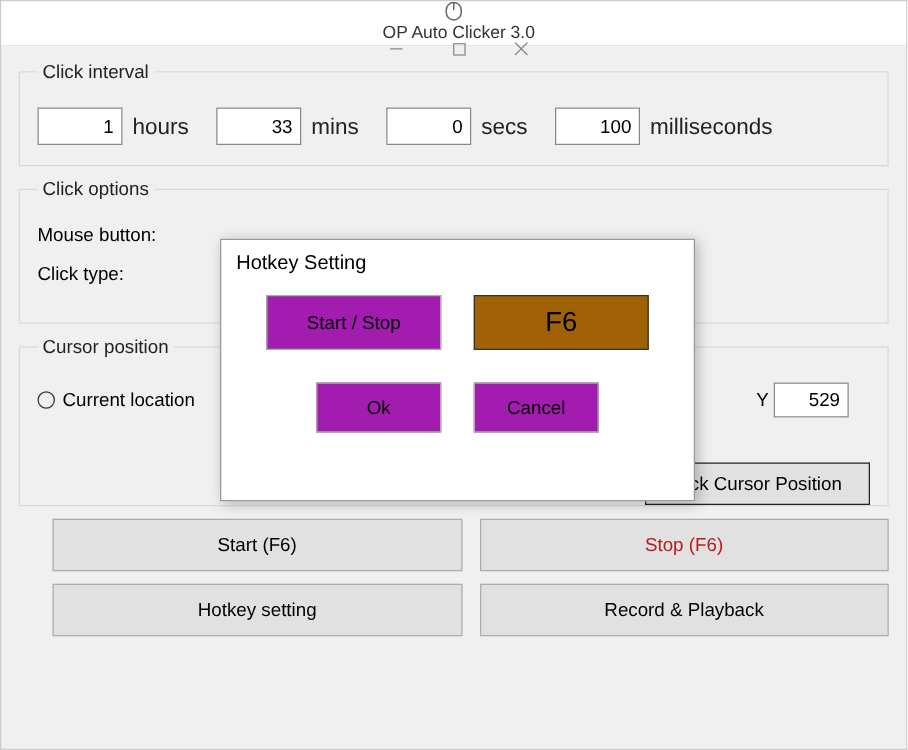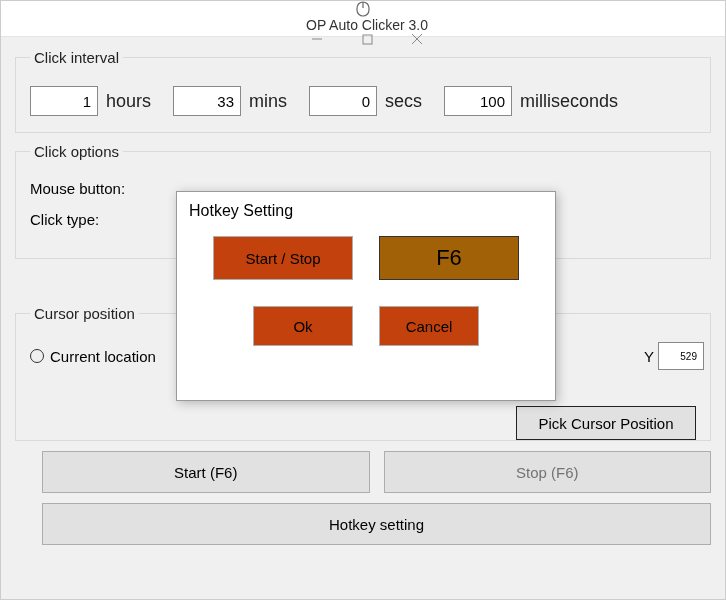--- a/index.html
+++ b/index.html
@@ -12,21 +12,21 @@
     height:36px; background:#fff; display:flex; align-items:center;
     border-bottom:1px solid #e5e5e5; padding-left:8px;flex-direction:column;
   }
   .titlebar .icon { width:16px; height:16px; margin-right:8px; display:flex; align-items:center; justify-content:center;}
   .titlebar .title { font-size:14px; color:#333; flex:1; }
   .winbtns { display:flex; height:100%; }
   .winbtn { width:50px; display:flex; align-items:center; justify-content:center; color:#888; font-size:14px;}
   .winbtn svg { stroke:#888; }
   .content { padding:12px 14px; }
   fieldset {
-    border:1px solid #d9d9d9; border-radius:0; margin:0 0 10px 0; padding:20px 6px 16px 14px;
+    border:1px solid #d9d9d9; border-radius:0; margin:0 0 10px 0; padding:20px 31px 16px 14px;
     position:relative;
   }
   legend { font-size:15px; color:#222; padding:0 4px; }
   .row { display:flex; align-items:center; gap:8px; }
   .numbox {
     width:68px; height:30px; border:1px solid #888; background:#fff;
     text-align:right; padding:2px 6px; font-size:15px;
   }
   .lbl { font-size:18px; color:#222; margin-right:14px; }
   .two-col { display:flex; gap:12px; }
@@ -36,39 +36,39 @@
   .spin { position:relative; display:inline-flex; align-items:center; }
   .spin input { width:70px; height:30px; border:1px solid #888; background:#fff; text-align:right; padding:2px 6px; font-size:15px;}
   .spin .arrows { display:flex; flex-direction:column; border:1px solid #888; border-left:none; }
   .spin .arrows div { width:20px; height:14px; background:#f0f0f0; font-size:8px; display:flex; align-items:center; justify-content:center; border-bottom:1px solid #888;}
   .spin .arrows div:last-child{border-bottom:none;}
   .radio { width:14px; height:14px; border:1px solid #333; border-radius:50%; display:inline-block; margin-right:6px; vertical-align:middle;}
   .btn {
     background:#e1e1e1; border:1px solid #adadad; font-size:15px; height:42px;
     display:flex; align-items:center; justify-content:center; cursor:default;
   }
-  .btn.disabled { color:#737373;text-align:right; }
+  .btn.disabled { color:#b91c1c;text-align:right; }
   .btn-row { display:flex; gap:14px; margin-top:6px;padding-left:27px; }
   .btn-row .btn { flex:1; }
   .pickbtn { width:180px; height:34px; border:1px solid #222; background:#e1e1e1; font-size:15px; display:flex; align-items:center; justify-content:center; position:absolute; right:14px; top:84px;}
-  .coord { width:46px; height:28px; border:1px solid #888; background:#fff; text-align:right; padding:2px 6px; font-size:10px; display:inline-block; }
+  .coord { width:60px; height:28px; border:1px solid #888; background:#fff; text-align:right; padding:2px 6px; font-size:15px; display:inline-block; }
   .coord-lbl { font-size:15px; margin:0 4px 0 10px; }
-  .cursor-fs { padding-bottom:56px;margin-top:36px; }
+  .cursor-fs { padding-bottom:56px; }
 
   
   .modal {
     position:absolute; left:175px; top:190px; width:380px; height:210px;
     background:#fff; border:1px solid #999; box-shadow:2px 2px 10px rgba(0,0,0,0.25);
     z-index:10;
   }
   .modal-title { font-size:16px; padding:10px 12px 6px 12px; }
   .modal-body { padding:10px 18px; display:flex; flex-direction:column; gap:26px;}
   .modal-row { display:flex; gap:26px; justify-content:center; align-items:center;}
   .mbtn {
-    width:140px; height:44px; background:#c2410c; border:1px solid #adadad;
+    width:140px; height:44px; background:#a21caf; border:1px solid #adadad;
     display:flex; align-items:center; justify-content:center; font-size:15px;
   }
   .keydisp {
     width:140px; height:44px; border:1px solid #333; background:#a16207;
     display:flex; align-items:center; justify-content:center; font-size:22px; font-weight:400;
   }
   .mbtn.sm { width:100px; height:40px; }
 </style>
 </head>
 <body>
@@ -141,20 +141,21 @@
       </div>
       <div class="pickbtn">Pick Cursor Position</div>
     </fieldset>
 
     <div class="btn-row">
       <div class="btn">Start (F6)</div>
       <div class="btn disabled">Stop (F6)</div>
     </div>
     <div class="btn-row" style="margin-top:10px;">
       <div class="btn">Hotkey setting</div>
+      <div class="btn">Record &amp; Playback</div>
     </div>
   </div>
 
   <div class="modal">
     <div class="modal-title">Hotkey Setting</div>
     <div class="modal-body">
       <div class="modal-row">
         <div class="mbtn">Start / Stop</div>
         <div class="keydisp">F6</div>
       </div>

